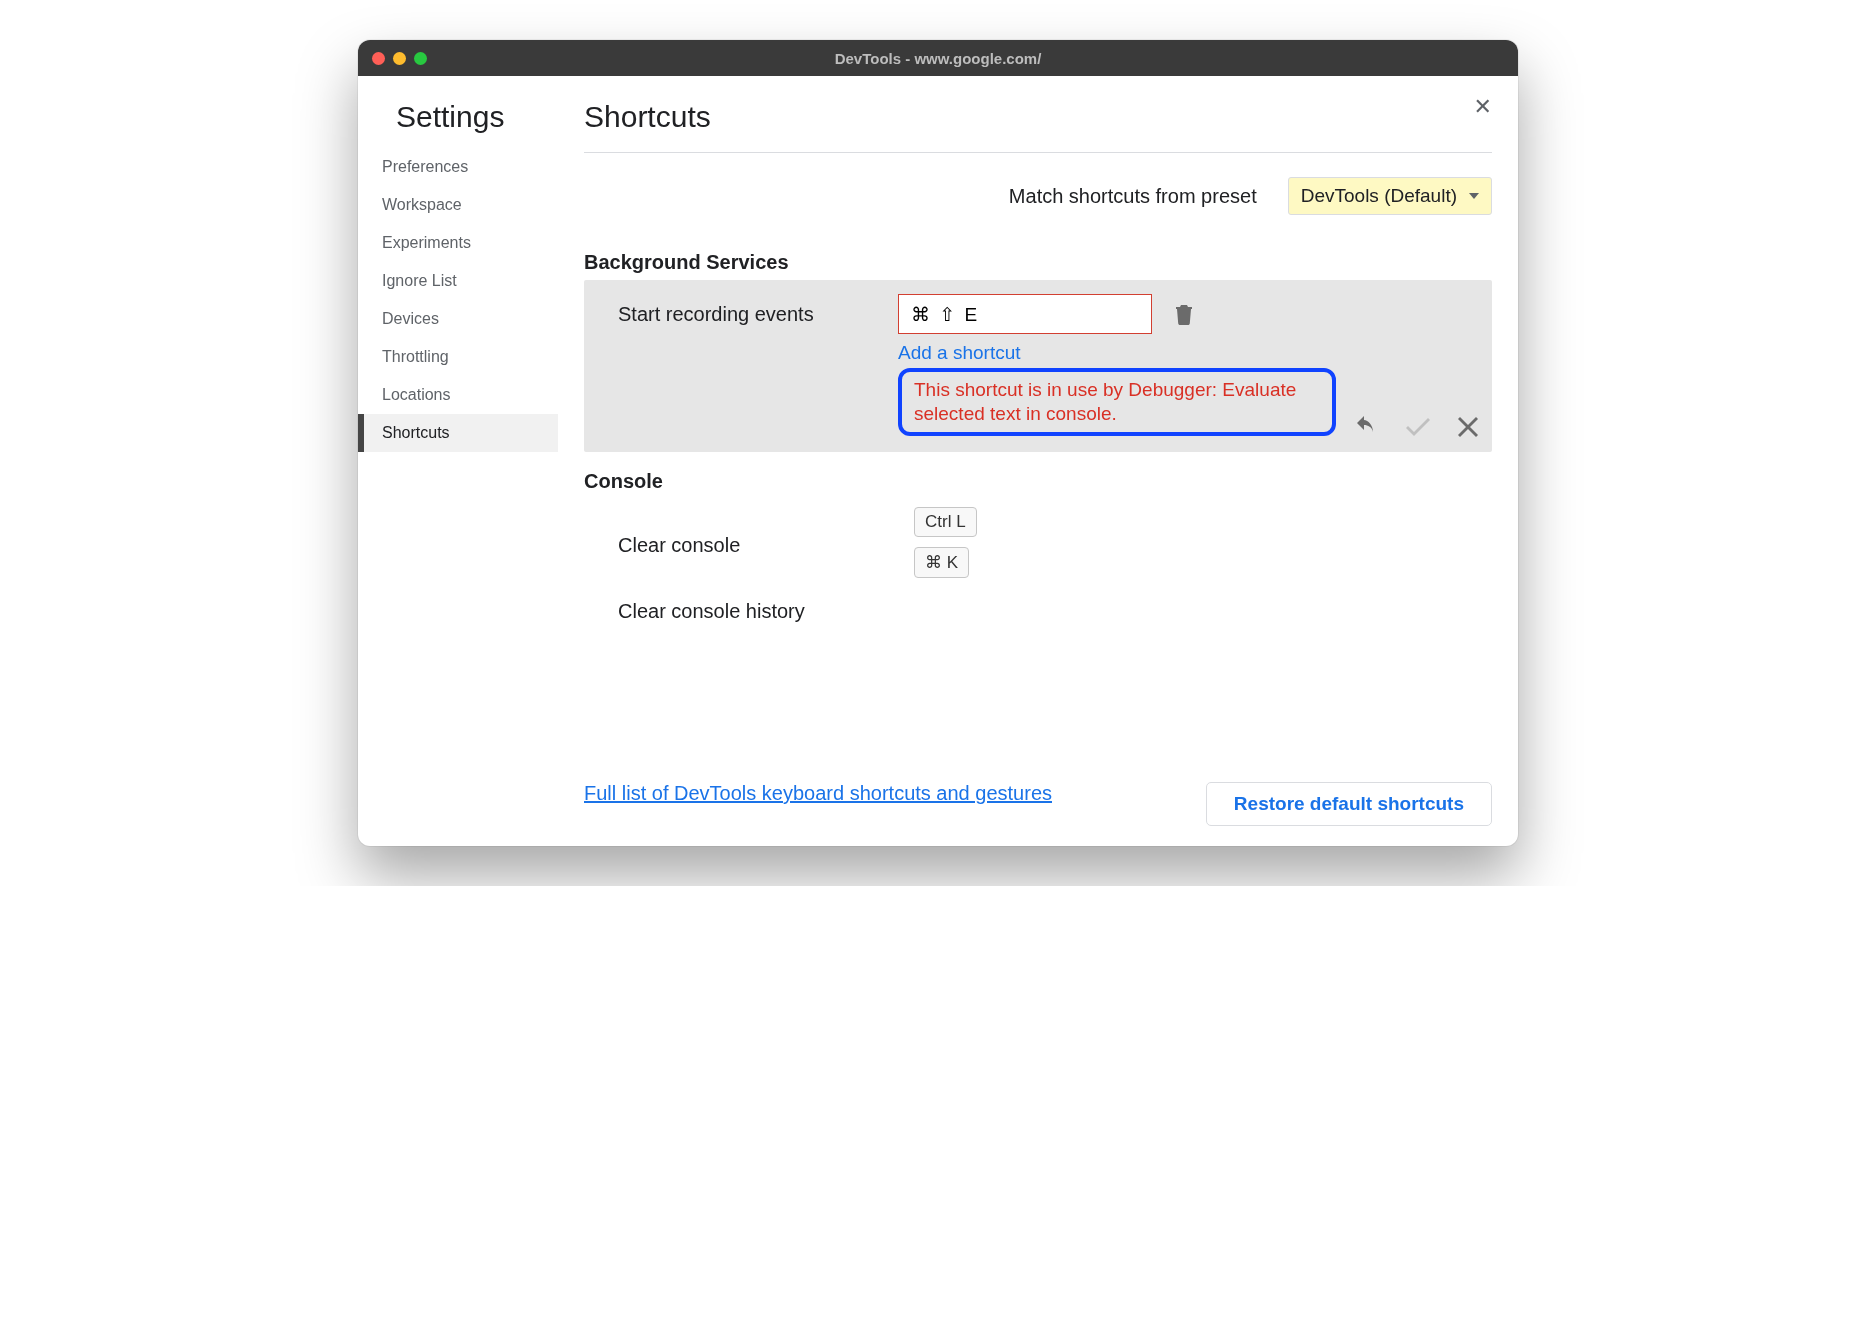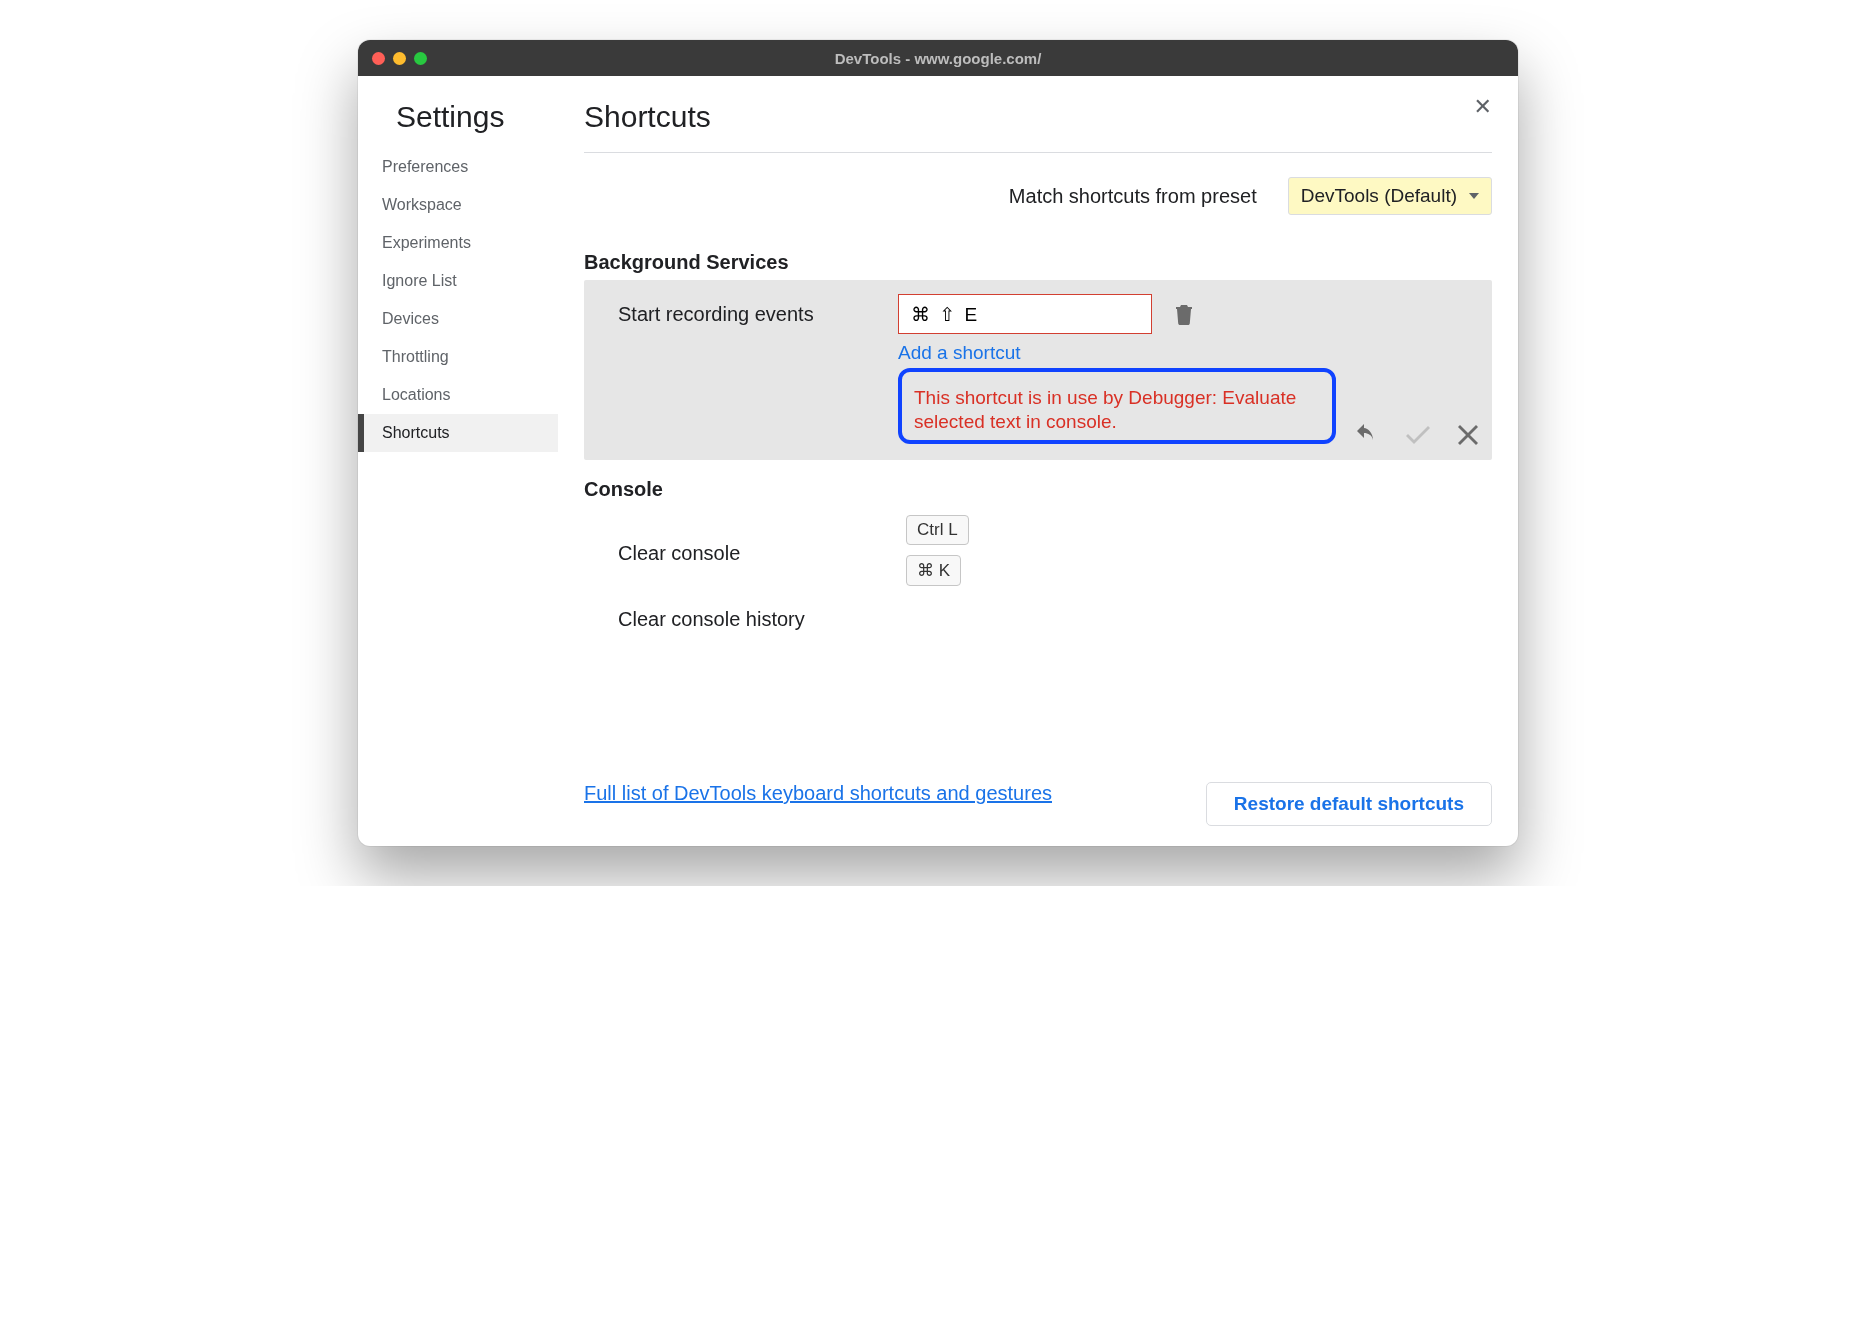--- a/index.html
+++ b/index.html
@@ -68,34 +68,34 @@
   .row{display:flex; align-items:center;}
   .action-label{font-size:20px; color:#202124; width:280px;}
   .shortcut-input{
     border:1px solid #d23f31; background:#fff; padding:6px 12px; font-size:19px;
     width:254px; height:40px; letter-spacing:2px;
   }
   .trash{ margin-left:22px; color:#6b6b6b; cursor:pointer;}
   .add-link{ color:#1a73e8; font-size:19px; margin:8px 0 0 280px; cursor:pointer;}
   .err-wrap{
     margin:4px 0 0 280px; position:relative;
-    border:4px solid #1043ff; border-radius:12px; padding:14px 12px 6px 12px;
+    border:4px solid #1043ff; border-radius:12px; padding:6px 12px 6px 12px;
     width:438px;
   }
   .err-text{ color:#d93025; font-size:19px; line-height:1.25;}
   .row-actions{
     position:absolute; right:14px; bottom:14px; display:flex; gap:28px; align-items:center;
   }
   .row-actions .ic{ color:#6b6b6b; cursor:pointer;}
   .row-actions .ic.disabled{ color:#c0c0c0; }
   .plain-row{display:flex; align-items:center; padding:8px 0 8px 34px;}
   .kbd{
     border:1px solid #c6c6c6; border-radius:4px; background:#f8f8f8;
     padding:4px 10px; font-size:17px; color:#333; display:inline-block;
-    margin-left:8px; margin-bottom:6px;
+    margin-left:16px; margin-bottom:6px;
   }
   .kbd + .kbd { margin-top:4px;}
   .kbd-col{display:flex; flex-direction:column; align-items:flex-start;}
   .footer{
     margin-top:auto; display:flex; justify-content:space-between; align-items:flex-start;
     padding-top:20px;
   }
   .link{ color:#1a73e8; text-decoration:underline; font-size:20px; cursor:pointer;}
   .restore-btn{
     border:1px solid #dadce0; background:#fff; color:#1a73e8; font-size:19px;

